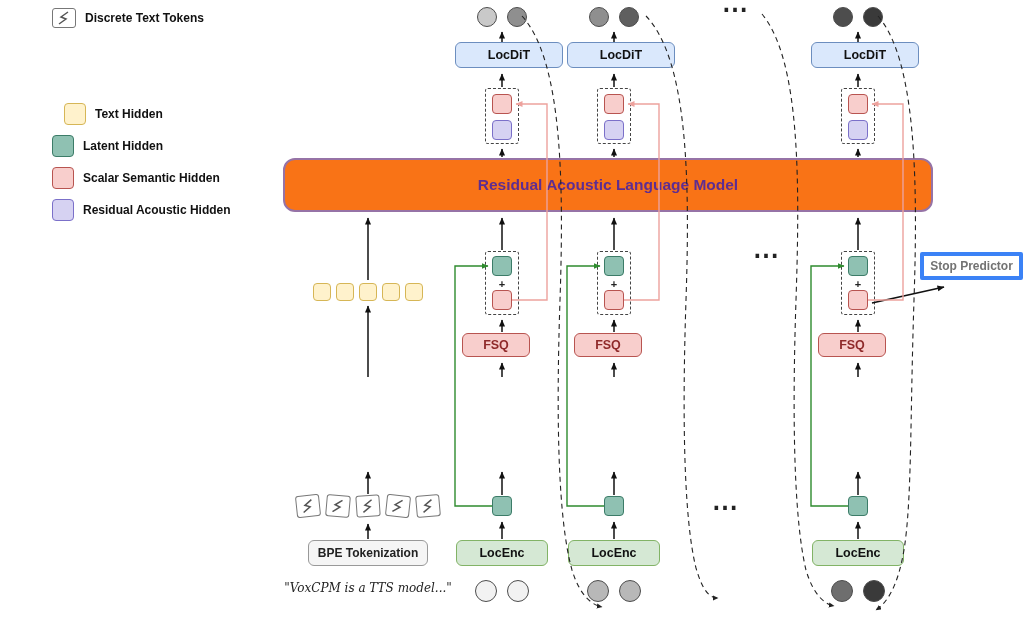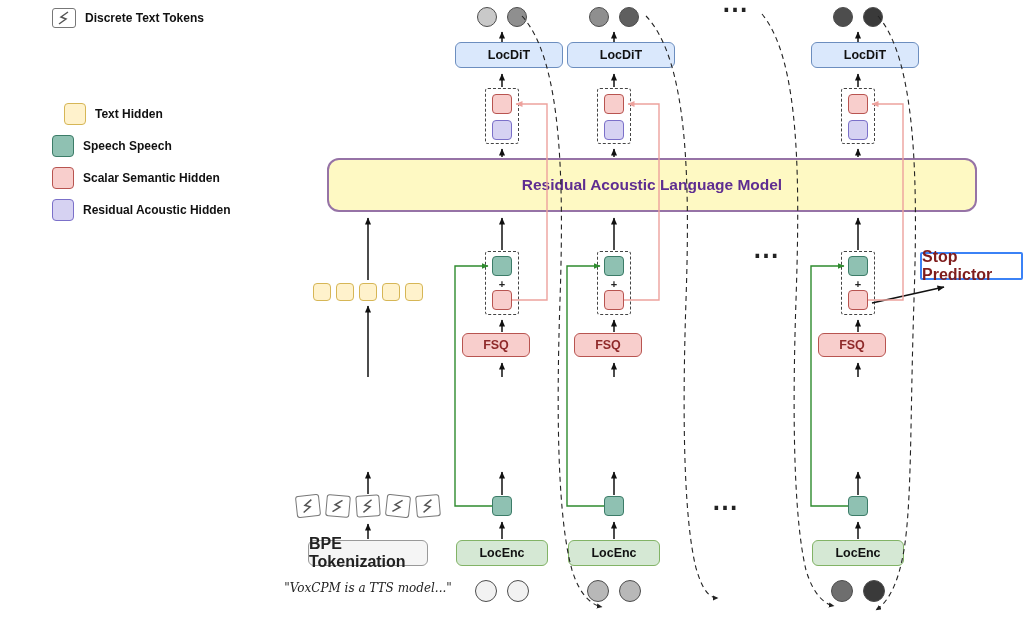--- a/index.html
+++ b/index.html
@@ -4,25 +4,25 @@
 <style>
   html,body{margin:0;padding:0;background:#fff;}
   .canvas{position:relative;width:1025px;height:625px;background:#ffffff;
           font-family:"Liberation Sans",sans-serif;overflow:hidden;}
   .connector-layer{position:absolute;left:0;top:0;z-index:6;pointer-events:none;}
   .box{position:absolute;display:flex;align-items:center;justify-content:center;
        font-weight:bold;box-sizing:border-box;z-index:3;}
   .locdit{width:108px;height:26px;background:#dae8fc;border:1.5px solid #6c8ebf;border-radius:6px;font-size:12.5px;color:#111;}
   .locenc{width:92px;height:26px;background:#d5e8d4;border:1.5px solid #82b366;border-radius:6px;font-size:12.5px;color:#111;}
   .fsq{width:68px;height:24px;background:#f8cecc;border:1.5px solid #b85450;border-radius:6px;font-size:12.5px;color:#8f2a2a;}
-  .bpe{width:120px;height:26px;background:#f5f5f5;border:1.5px solid #999;border-radius:6px;font-size:16px;color:#222;}
-  .stop{width:103px;height:28px;background:#fff;border:2px solid #3b82f6;border-radius:2px;font-size:16px;color:#7f1d1d;z-index:4;}
+  .bpe{width:120px;height:26px;background:#f5f5f5;border:1.5px solid #999;border-radius:6px;font-size:12px;color:#222;}
+  .stop{width:103px;height:28px;background:#fff;border:4px solid #3b82f6;border-radius:2px;font-size:12px;color:#737373;z-index:4;}
   .model{position:absolute;left:283px;width:650px;border-radius:12px;display:flex;align-items:center;
          justify-content:center;font-weight:bold;font-size:15.5px;box-sizing:border-box;z-index:2;}
-  .model.purple{top:158px;height:54px;background:#fef9c3;border:2px solid #9673a6;color:#5e2d91;margin-left:44px;}
+  .model.purple{top:158px;height:54px;background:#f97316;border:2px solid #9673a6;color:#5e2d91;}
   .model.orange{top:378px;height:88px;background:#ffe6cc;border:2.5px solid #d79b00;color:#bf5f06;}
   .sq{position:absolute;width:20px;height:20px;border-radius:4px;box-sizing:border-box;z-index:3;}
   .sq.yellow{background:#fff2cc;border:1.5px solid #d6b656;}
   .sq.teal{background:#8fc1b2;border:1.5px solid #3c7c68;}
   .sq.pink{background:#f8cecc;border:1.5px solid #b85450;}
   .sq.lav{background:#d6d2f2;border:1.5px solid #7b70c9;}
   .tok-y{width:18px !important;height:18px !important;}
   .dashed-box{position:absolute;border:1.3px dashed #444;border-radius:3px;box-sizing:border-box;z-index:2;}
   .plus{position:absolute;font-size:11px;font-weight:bold;color:#222;transform:translate(-50%,-50%);z-index:4;}
   .circle{position:absolute;border-radius:50%;border:1.5px solid #4d4d4d;box-sizing:border-box;z-index:3;}
@@ -53,21 +53,21 @@
         </svg>
     </span>
     <span class="legend-label">Discrete Text Tokens</span>
   </div>
   <div class="legend-item" style="left:52px;top:103px;margin-left:12px;">
     <span class="sw yellow"></span>
     <span class="legend-label">Text Hidden</span>
   </div>
   <div class="legend-item" style="left:52px;top:135px;">
     <span class="sw teal"></span>
-    <span class="legend-label">Speech Speech</span>
+    <span class="legend-label">Latent Hidden</span>
   </div>
   <div class="legend-item" style="left:52px;top:167px;">
     <span class="sw pink"></span>
     <span class="legend-label">Scalar Semantic Hidden</span>
   </div>
   <div class="legend-item" style="left:52px;top:199px;">
     <span class="sw lav"></span>
     <span class="legend-label">Residual Acoustic Hidden</span>
   </div>
 

